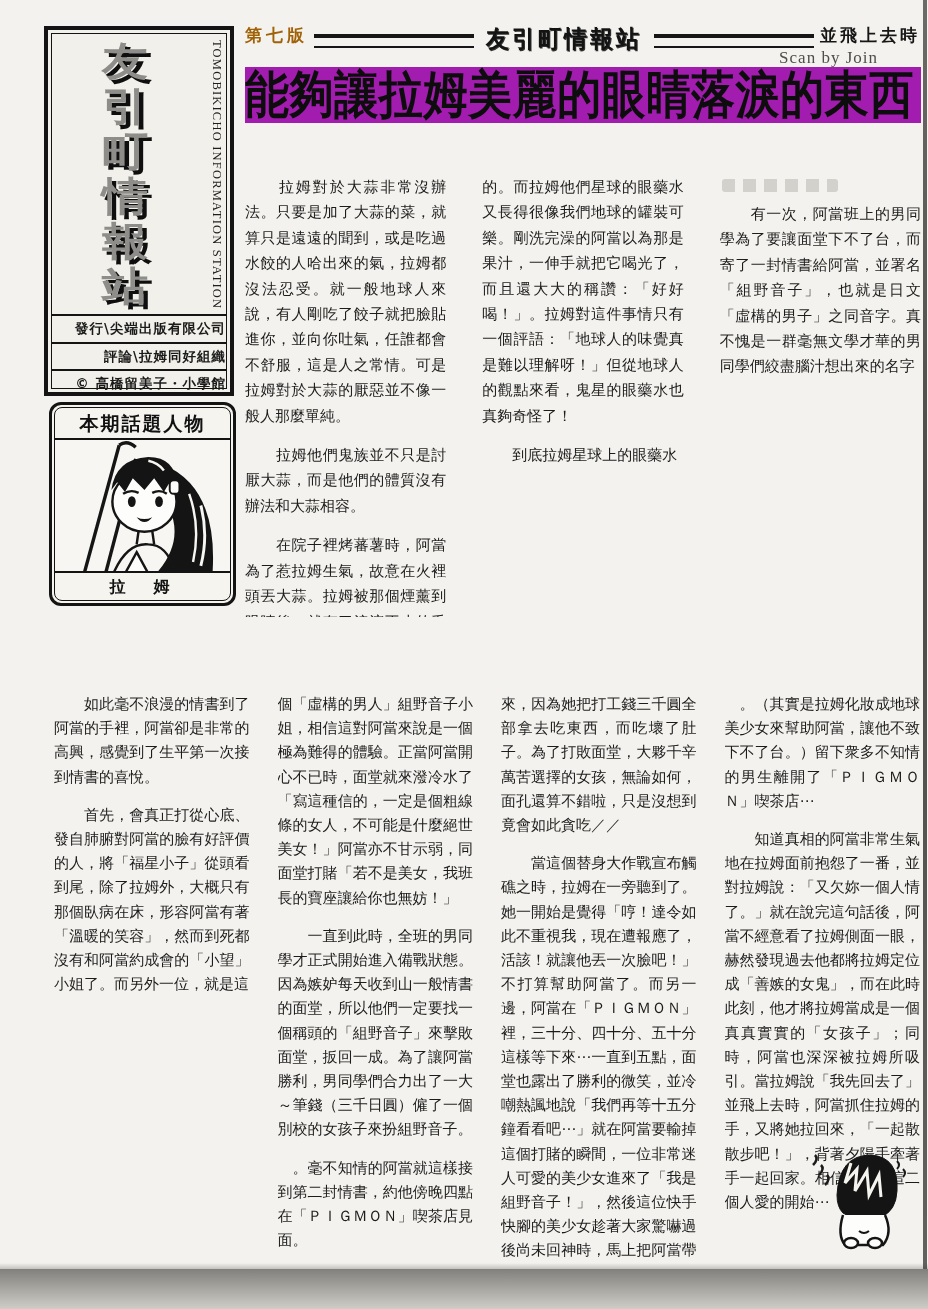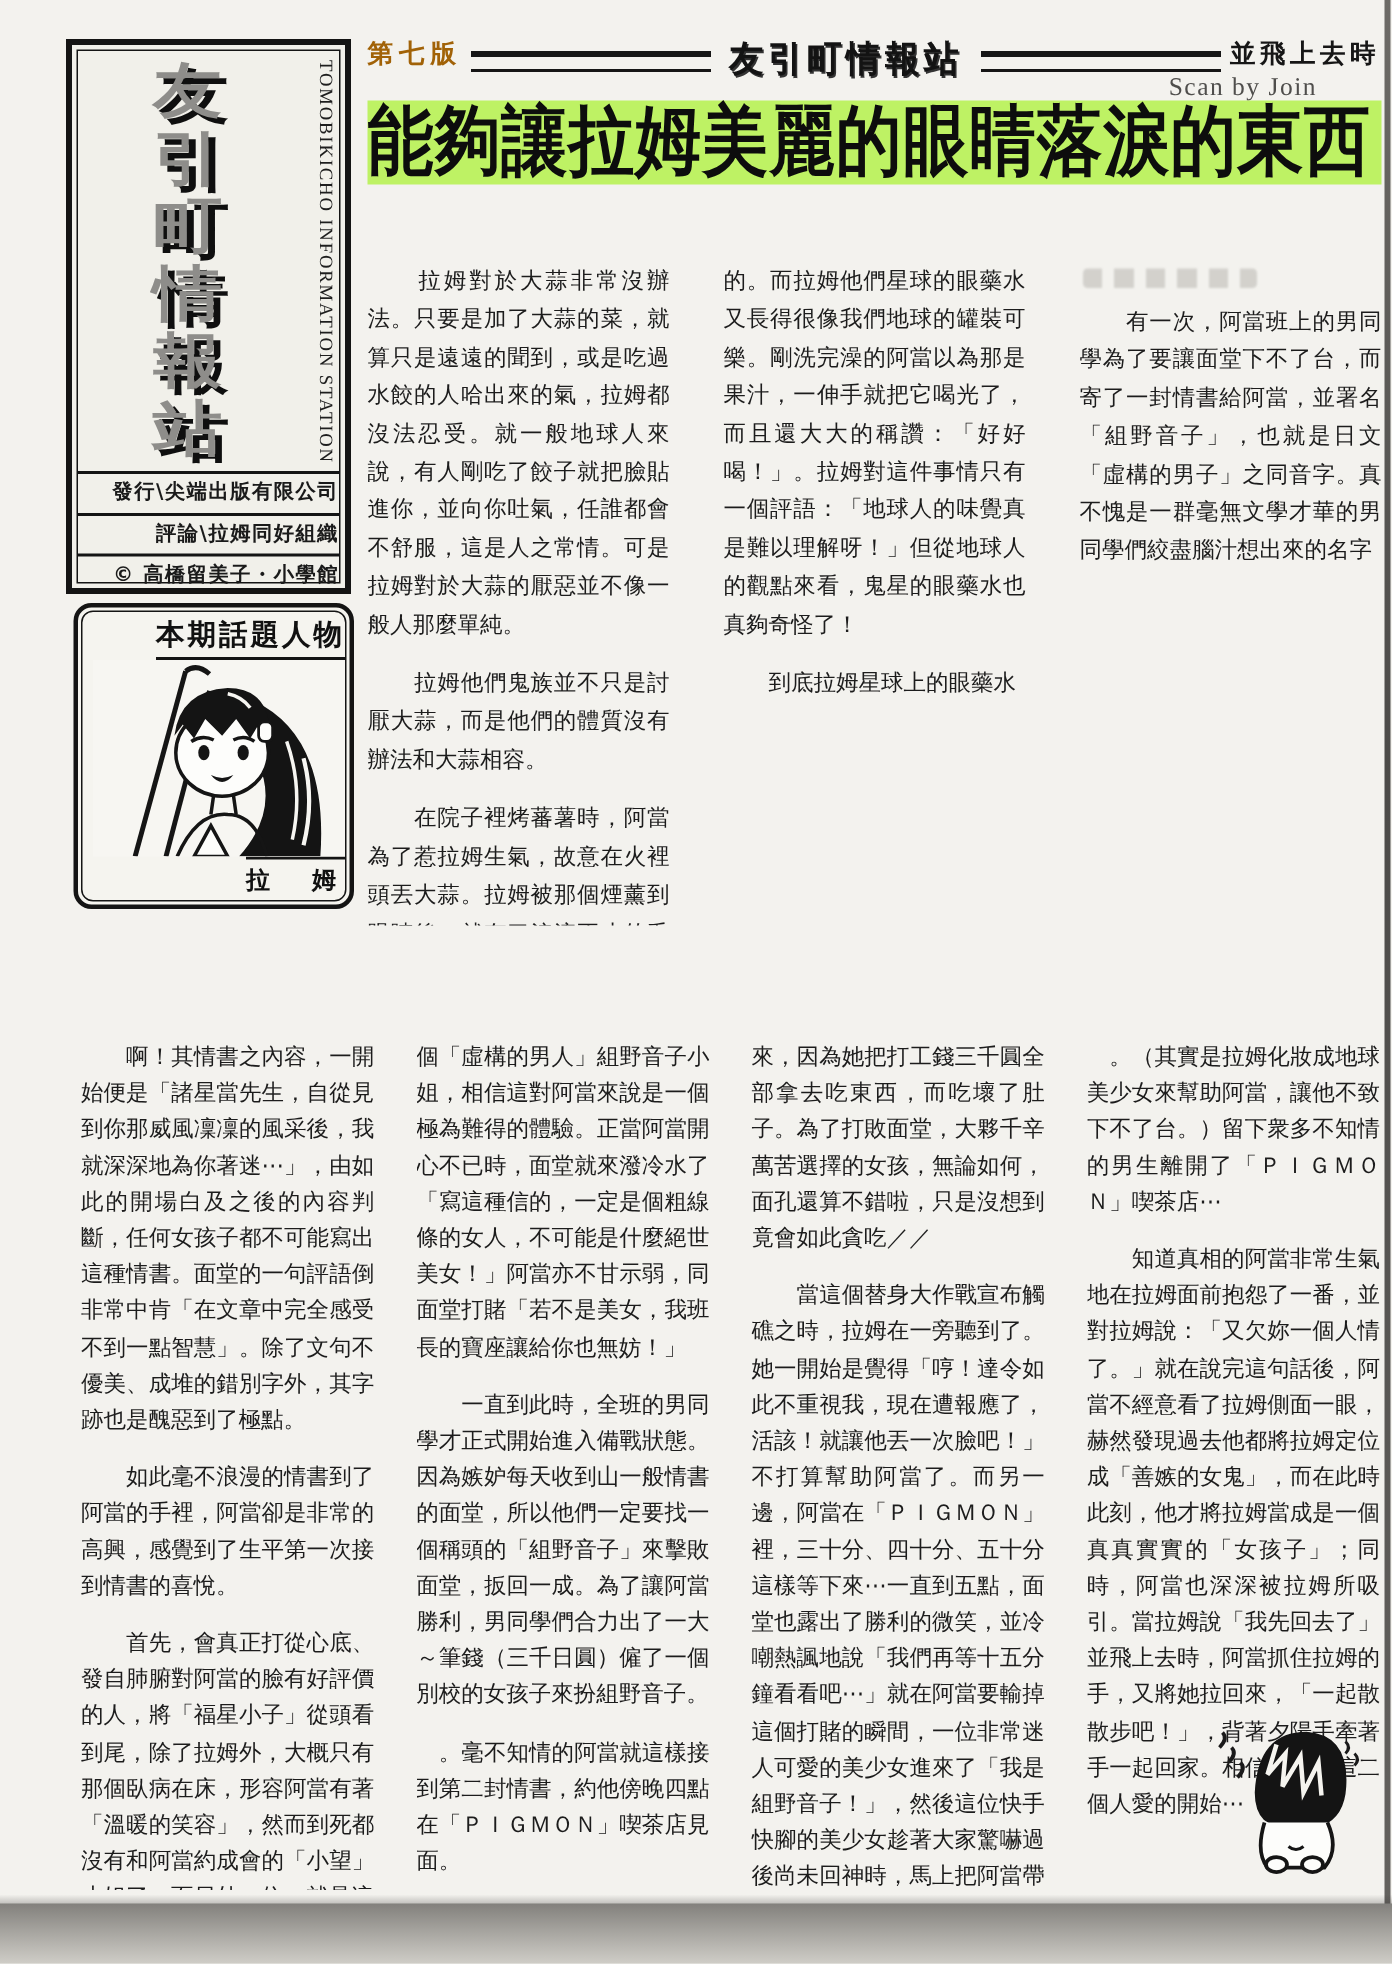--- a/index.html
+++ b/index.html
@@ -35,41 +35,41 @@
     writing-mode:vertical-rl;text-orientation:mixed;
     font-family:"Liberation Serif","DejaVu Serif",serif;
     font-size:12.5px;letter-spacing:1.2px;color:#1e1e1e;white-space:nowrap;}
   .pub-row{height:25.5px;line-height:25.5px;text-align:right;
     font-size:13.5px;font-weight:700;color:#1a1a1a;letter-spacing:1px;
     border-bottom:2px solid #141414;}
   .pub-row:last-child{border-bottom:none;}
   .topic-box{position:absolute;left:49px;top:402px;width:187px;height:204px;
     border:3px solid #141414;border-radius:12px;background:#f5f4ef;box-sizing:border-box;}
   .topic-inner{position:absolute;inset:2px;border:1px solid #141414;border-radius:8px;
-    display:flex;flex-direction:column;overflow:hidden;align-items:flex-end;}
+    display:flex;flex-direction:column;overflow:hidden;}
   .topic-title{height:30px;line-height:30px;text-align:center;border-bottom:2px solid #141414;
     font-size:19px;font-weight:800;letter-spacing:2px;color:#111;}
   .topic-art{flex:1;position:relative;overflow:hidden;background:#f7f6f2;}
   .topic-caption{height:27px;line-height:27px;text-align:center;border-top:2px solid #141414;
     font-size:16px;font-weight:800;letter-spacing:6px;color:#111;}
   
   .header-row{position:absolute;left:245px;top:24px;width:675px;height:26px;
     display:flex;align-items:flex-start;}
   .edition{font-size:17px;font-weight:700;letter-spacing:4px;color:#a16207;white-space:nowrap;}
   .section-label{font-size:17px;font-weight:800;letter-spacing:3px;color:#161616;white-space:nowrap;}
   .masthead{font-size:23px;font-weight:900;letter-spacing:3px;color:#131313;white-space:nowrap;
     transform:scaleY(1.05);padding:0 6px;
     text-shadow:1px 1px 0 #333;}
   .rule-seg{flex:1;height:8px;margin:10px 6px 0 6px;
     border-top:4px solid #161616;border-bottom:2px solid #161616;}
   .scan-credit{position:absolute;right:50px;top:48px;
     font-family:"Liberation Serif","DejaVu Serif",serif;
     font-size:17px;letter-spacing:1px;color:#4f4e4c;}
   .headline{position:absolute;left:245px;top:67px;width:676px;height:56px;
-    background:#bef264;display:flex;align-items:center;}
+    background:#a21caf;display:flex;align-items:center;}
   .headline span{font-size:44px;font-weight:900;color:#0d0d0d;letter-spacing:0.6px;
     white-space:nowrap;transform:scaleY(1.16);transform-origin:center;line-height:56px;}
   
   .top-cols{position:absolute;left:245px;top:131px;width:676px;height:486px;
     display:flex;gap:36px;}
   .bottom-cols{position:absolute;left:54px;top:648px;width:866px;height:612px;
     display:flex;gap:28px;}
   .col{flex:1;overflow:hidden;text-align:justify;color:#1c1c1c;margin-top:44px;}
   .top-cols .col{font-size:15px;line-height:25.4px;}
   .bottom-cols .col{font-size:15px;line-height:24.2px;}
@@ -168,21 +168,20 @@
       <p>　　到底拉姆星球上的眼藥水</p>
     </div>
     <div class="col">
       <div class="smudge"></div>
       <p>　　有一次，阿當班上的男同學為了要讓面堂下不了台，而寄了一封情書給阿當，並署名「組野音子」，也就是日文「虛構的男子」之同音字。真不愧是一群毫無文學才華的男同學們絞盡腦汁想出來的名字</p>
     </div>
   </div>
 
   <div class="bottom-cols">
     <div class="col">
-      <p>　　啊！其情書之內容，一開始便是「諸星當先生，自從見到你那威風凜凜的風采後，我就深深地為你著迷⋯」，由如此的開場白及之後的內容判斷，任何女孩子都不可能寫出這種情書。面堂的一句評語倒非常中肯「在文章中完全感受不到一點智慧」。除了文句不優美、成堆的錯別字外，其字跡也是醜惡到了極點。</p>
       <p>　　如此毫不浪漫的情書到了阿當的手裡，阿當卻是非常的高興，感覺到了生平第一次接到情書的喜悅。</p>
       <p>　　首先，會真正打從心底、發自肺腑對阿當的臉有好評價的人，將「福星小子」從頭看到尾，除了拉姆外，大概只有那個臥病在床，形容阿當有著「溫暖的笑容」，然而到死都沒有和阿當約成會的「小望」小姐了。而另外一位，就是這</p>
     </div>
     <div class="col">
       <p>個「虛構的男人」組野音子小姐，相信這對阿當來說是一個極為難得的體驗。正當阿當開心不已時，面堂就來潑冷水了「寫這種信的，一定是個粗線條的女人，不可能是什麼絕世美女！」阿當亦不甘示弱，同面堂打賭「若不是美女，我班長的寶座讓給你也無妨！」</p>
       <p>　　一直到此時，全班的男同學才正式開始進入備戰狀態。因為嫉妒每天收到山一般情書的面堂，所以他們一定要找一個稱頭的「組野音子」來擊敗面堂，扳回一成。為了讓阿當勝利，男同學們合力出了一大～筆錢（三千日圓）僱了一個別校的女孩子來扮組野音子。</p>
       <p>　。毫不知情的阿當就這樣接到第二封情書，約他傍晚四點在「ＰＩＧＭＯＮ」喫茶店見面。</p>
       <p>　　但⋯『音子小姐』卻沒有</p>
     </div>
     <div class="col">

